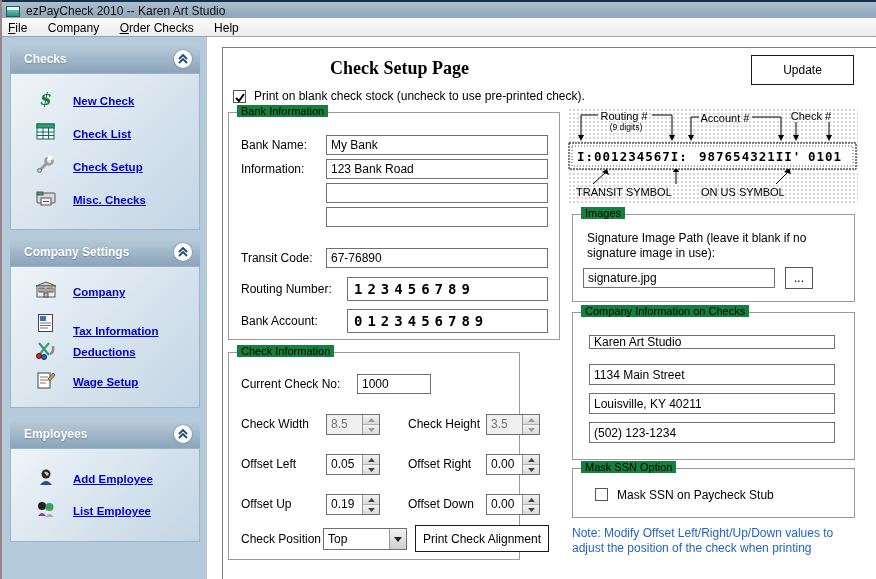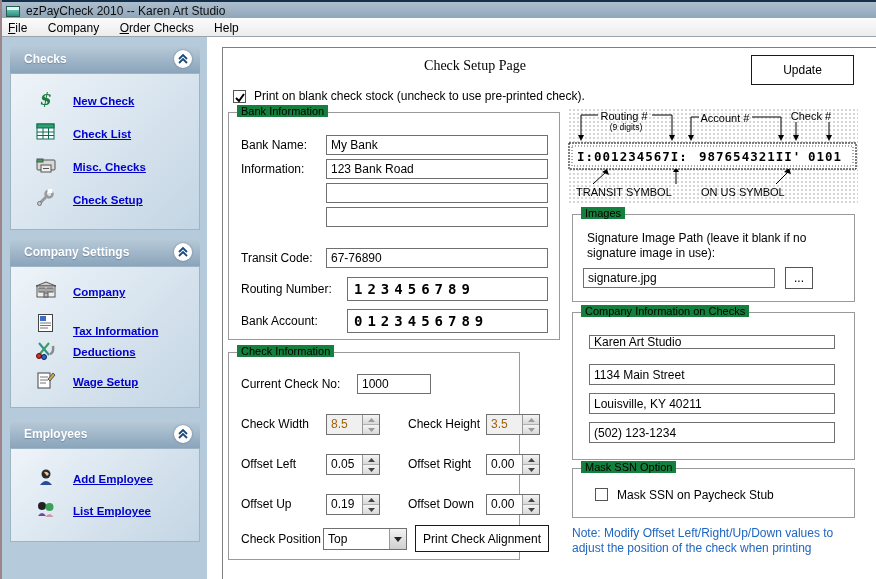--- a/index.html
+++ b/index.html
@@ -29,41 +29,41 @@
     box-shadow:0 0 2px rgba(30,50,80,.5);cursor:pointer;}
   .sec-panel{position:absolute;left:10px;width:190px;border:1px solid #9db4c6;box-sizing:border-box;
     background:linear-gradient(135deg,#eef4f9,#c3d5e4);}
   .nav-item{display:flex;align-items:center;cursor:pointer;}
   .nav-icon{width:30px;margin-left:20px;text-align:center;flex:0 0 30px;}
   .nav-link{font-size:11.5px;font-weight:bold;color:var(--link-blue);text-decoration:underline;margin-left:12px;}
 
   
   #main-bg{position:absolute;left:207px;top:37px;right:0;bottom:0;background:#ffffff;}
   #main-panel{position:absolute;left:222px;top:47px;right:-4px;bottom:-4px;background:#fff;border:1px solid #7f7f7f;}
-  #page-title{position:absolute;left:330px;top:58px;width:290px;text-align:center;
-    font-family:"Liberation Serif",serif;font-weight:normal;font-size:14px;color:#000;}
+  #page-title{position:absolute;left:330px;top:58px;width:290px;text-align:left;
+    font-family:"Liberation Serif",serif;font-weight:bold;font-size:18px;color:#000;}
   .btn{position:absolute;background:#fff;border:1px solid #1a1a1a;font-size:12px;color:#000;
     display:flex;align-items:center;justify-content:center;cursor:pointer;box-sizing:border-box;}
   #update-btn{left:751px;top:55px;width:103px;height:30px;}
 
   
   .lbl{position:absolute;font-size:12px;color:#000;white-space:nowrap;}
   .tb{position:absolute;height:20px;border:1px solid #707070;background:#fff;box-sizing:border-box;
     font-family:"Liberation Sans",sans-serif;font-size:12px;color:#000;padding:1px 4px;}
   .micr{font-family:"DejaVu Sans Mono",monospace;font-weight:bold;font-size:14px;letter-spacing:5px;
     line-height:20px;padding:1px 6px;height:24px;overflow:hidden;white-space:nowrap;}
   .groupbox{position:absolute;border:1px solid #9a9a9a;box-sizing:border-box;background:#fff;}
   .legend{position:absolute;top:-8px;left:8px;background:#15803d;padding:0 4px;font-size:11px;color:#000;white-space:nowrap;}
   .cb{position:absolute;width:13px;height:13px;border:1px solid #555;background:#fff;box-sizing:border-box;cursor:pointer;}
   .cb svg{visibility:hidden;position:absolute;left:0;top:0;}
   .cb.checked svg{visibility:visible;}
 
   .spin{position:absolute;height:21px;display:flex;border:1px solid #707070;box-sizing:border-box;background:#fff;}
   .spin-val{flex:1;font-size:12px;padding:2px 4px;background:#fff;color:#000;}
-  .spin.dis .spin-val{background:#f0f0f0;color:#a16207;}
+  .spin.dis .spin-val{background:#f0f0f0;color:#737373;}
   .spin-btns{width:16px;display:flex;flex-direction:column;border-left:1px solid #9a9a9a;}
   .sb{flex:1;background:linear-gradient(to bottom,#f4f4f4,#d9d9d9);border-bottom:1px solid #b0b0b0;
     display:flex;align-items:center;justify-content:center;cursor:pointer;}
   .sb:last-child{border-bottom:none;}
 
   .select{position:absolute;height:22px;border:1px solid #707070;background:#fff;box-sizing:border-box;
     display:flex;align-items:center;cursor:pointer;}
   .select .sel-text{flex:1;font-size:12px;padding:0 4px;}
   .dd-btn{width:17px;height:100%;background:linear-gradient(to bottom,#f2f2f2,#cfcfcf);border-left:1px solid #9a9a9a;
     display:flex;align-items:center;justify-content:center;box-sizing:border-box;}
@@ -118,36 +118,36 @@
             <rect x="1" y="1" width="17" height="15" fill="#fff" stroke="#0c6b52"></rect>
             <rect x="1" y="1" width="17" height="4" fill="#2fa06e" stroke="#0c6b52"></rect>
             <line x1="1" y1="9" x2="18" y2="9" stroke="#0c6b52"></line>
             <line x1="1" y1="12.5" x2="18" y2="12.5" stroke="#0c6b52"></line>
             <line x1="7" y1="5" x2="7" y2="16" stroke="#0c6b52"></line>
             <line x1="12.5" y1="5" x2="12.5" y2="16" stroke="#0c6b52"></line>
           </svg></span>
       <span class="nav-link">Check List</span>
     </div>
     <div class="nav-item" style="height:33px;">
+      <span class="nav-icon"><svg width="20" height="18">
+            <path d="M4 14 L11 7" stroke="#9a9a9a" stroke-width="3" stroke-linecap="round"></path>
+            <circle cx="13" cy="5" r="3.5" fill="none" stroke="#9a9a9a" stroke-width="2.5"></circle>
+            <rect x="11.5" y="0" width="5" height="4" fill="#fff"></rect>
+            <circle cx="3.5" cy="14.5" r="2" fill="#c9c9c9" stroke="#777"></circle>
+          </svg></span>
+      <span class="nav-link">Check Setup</span>
+    </div>
+    <div class="nav-item" style="height:33px;">
       <span class="nav-icon"><svg width="22" height="18">
             <rect x="2" y="4" width="18" height="10" rx="1" fill="#d8d8d8" stroke="#555"></rect>
             <rect x="2" y="3" width="6" height="3" fill="#3aa05a" stroke="#555"></rect>
             <rect x="6" y="9" width="10" height="7" fill="#efefef" stroke="#555"></rect>
             <line x1="8" y1="12.5" x2="14" y2="12.5" stroke="#555"></line>
           </svg></span>
       <span class="nav-link">Misc. Checks</span>
-    </div>
-    <div class="nav-item" style="height:33px;">
-      <span class="nav-icon"><svg width="20" height="18">
-            <path d="M4 14 L11 7" stroke="#9a9a9a" stroke-width="3" stroke-linecap="round"></path>
-            <circle cx="13" cy="5" r="3.5" fill="none" stroke="#9a9a9a" stroke-width="2.5"></circle>
-            <rect x="11.5" y="0" width="5" height="4" fill="#fff"></rect>
-            <circle cx="3.5" cy="14.5" r="2" fill="#c9c9c9" stroke="#777"></circle>
-          </svg></span>
-      <span class="nav-link">Check Setup</span>
     </div>
   </div>
 
   <div class="sec-header" style="top:238px;">
     <span class="sec-title">Company Settings</span>
     <span class="sec-toggle">
       <svg width="18" height="18">
           <g fill="none" stroke="#1a4a7a" stroke-width="1.8">
             <polyline points="5,9 9,5 13,9"></polyline>
             <polyline points="5,13 9,9 13,13"></polyline>

